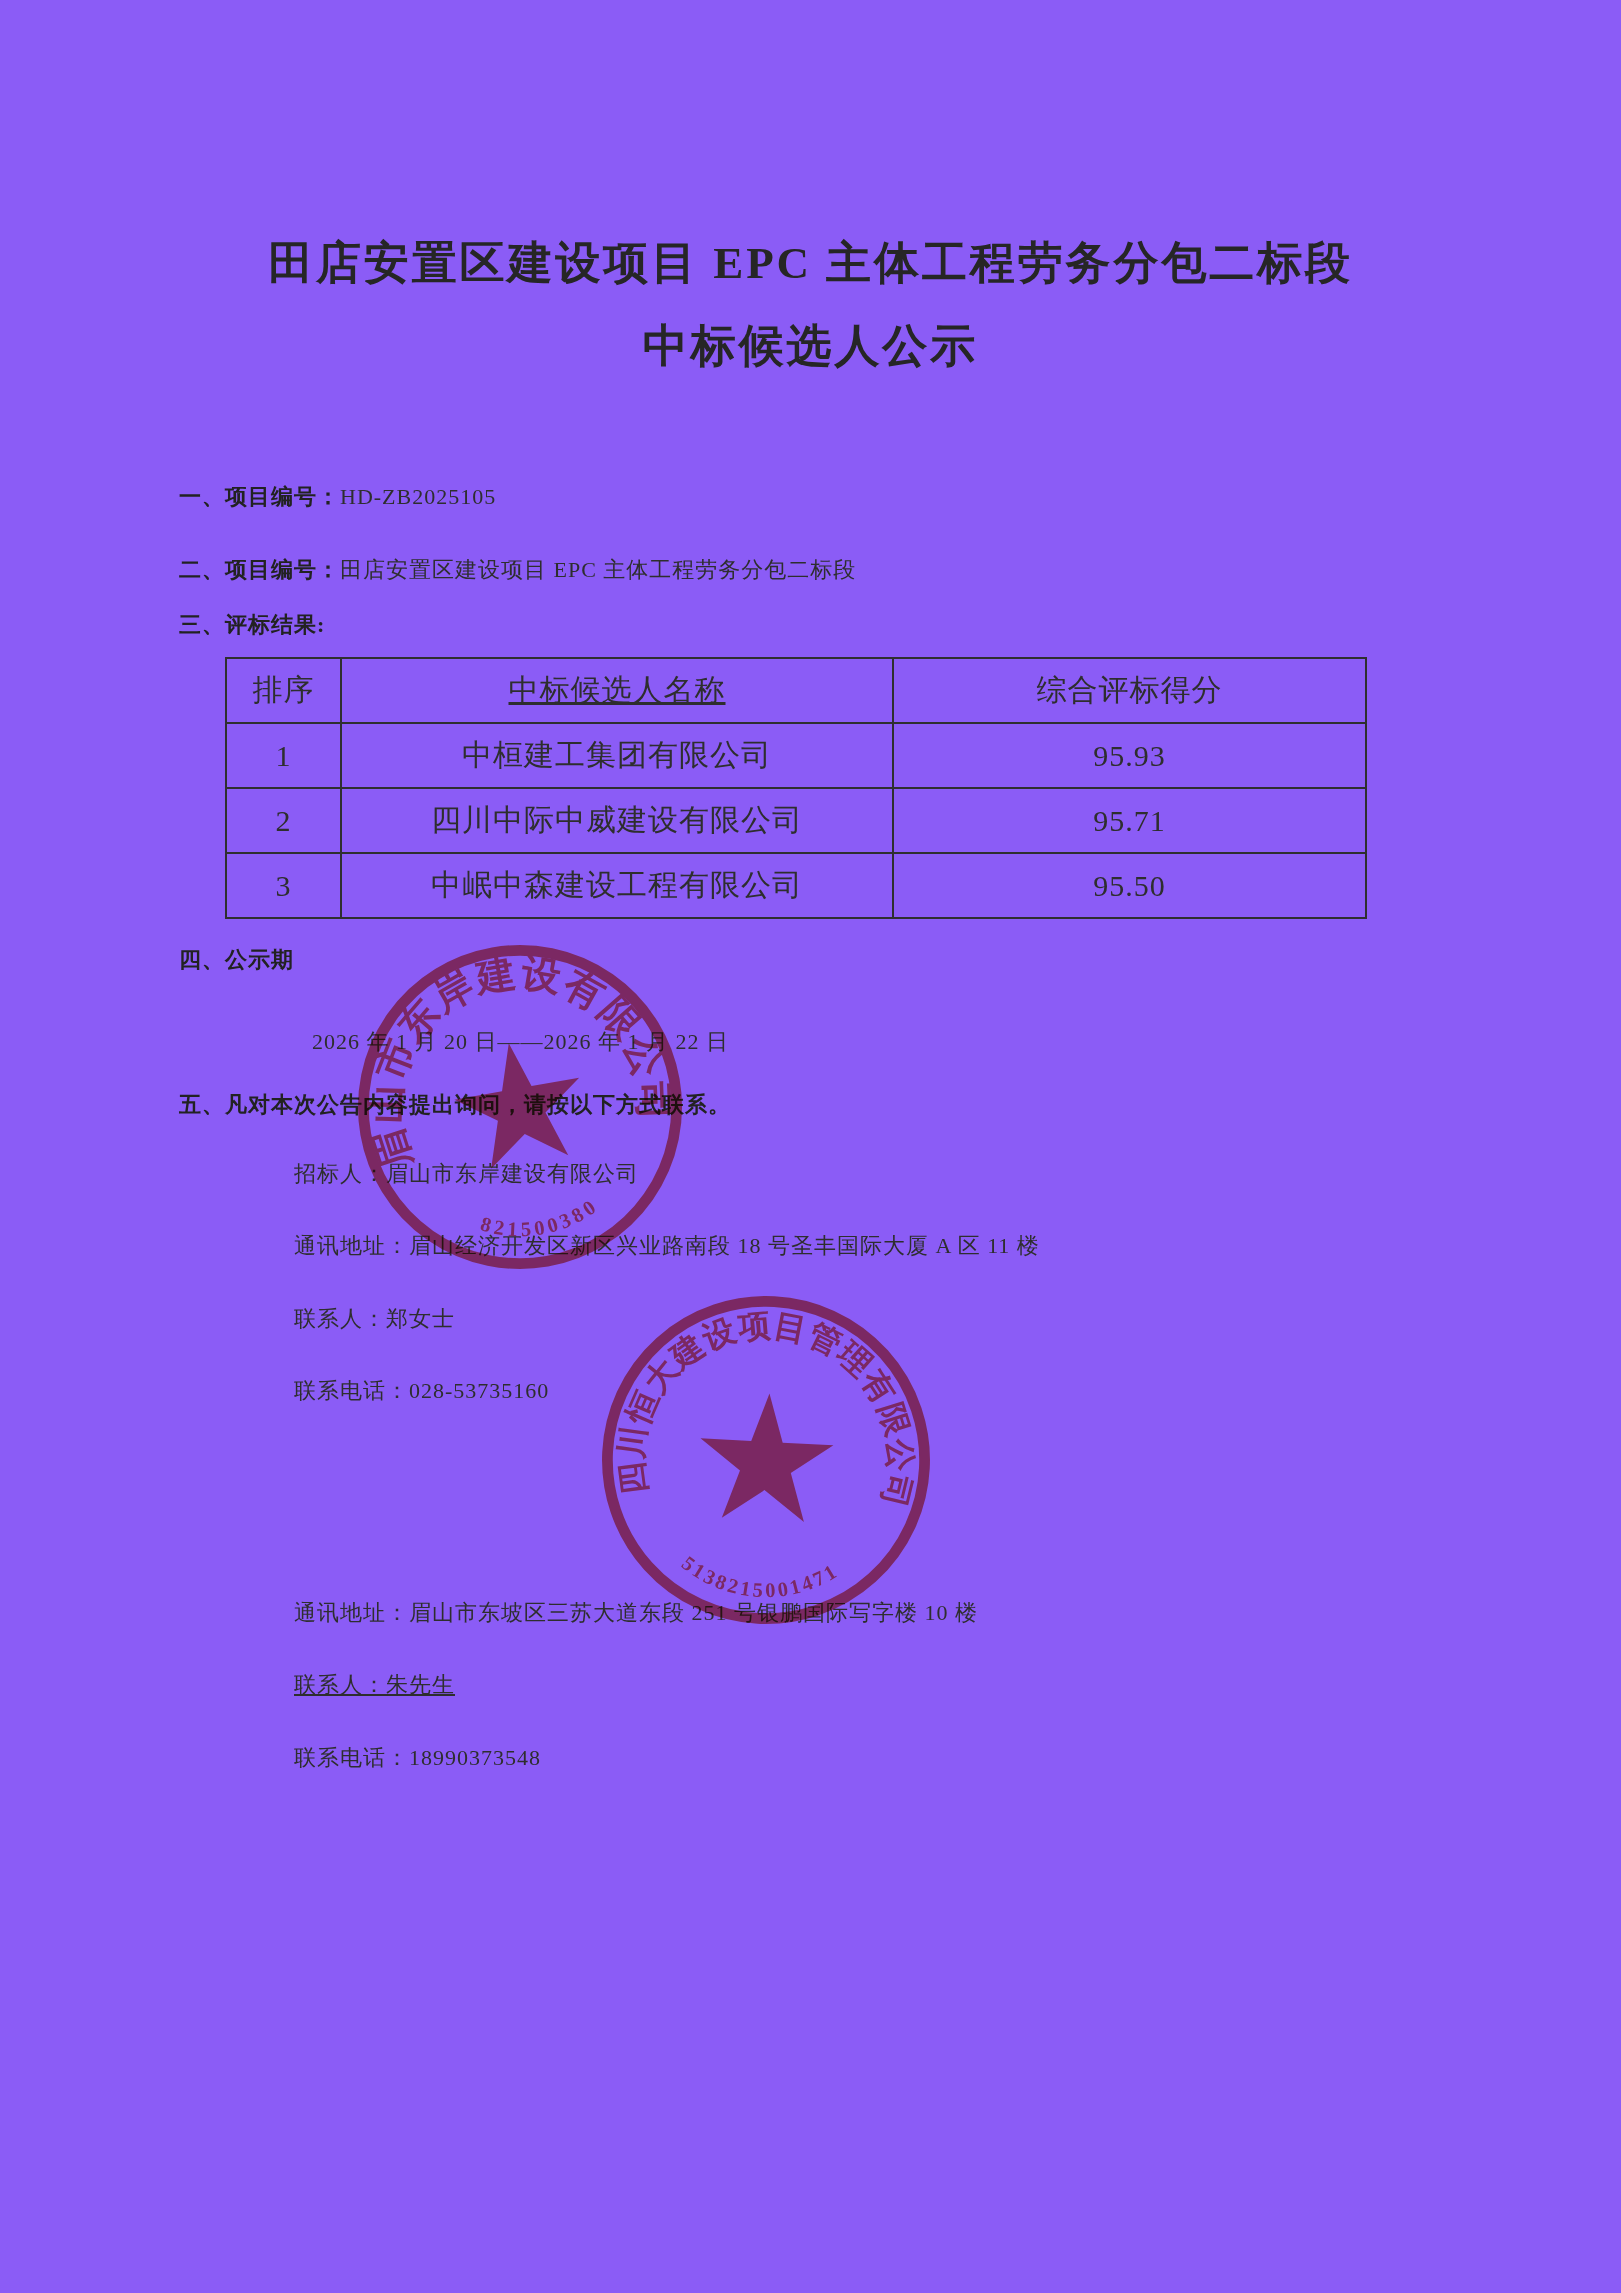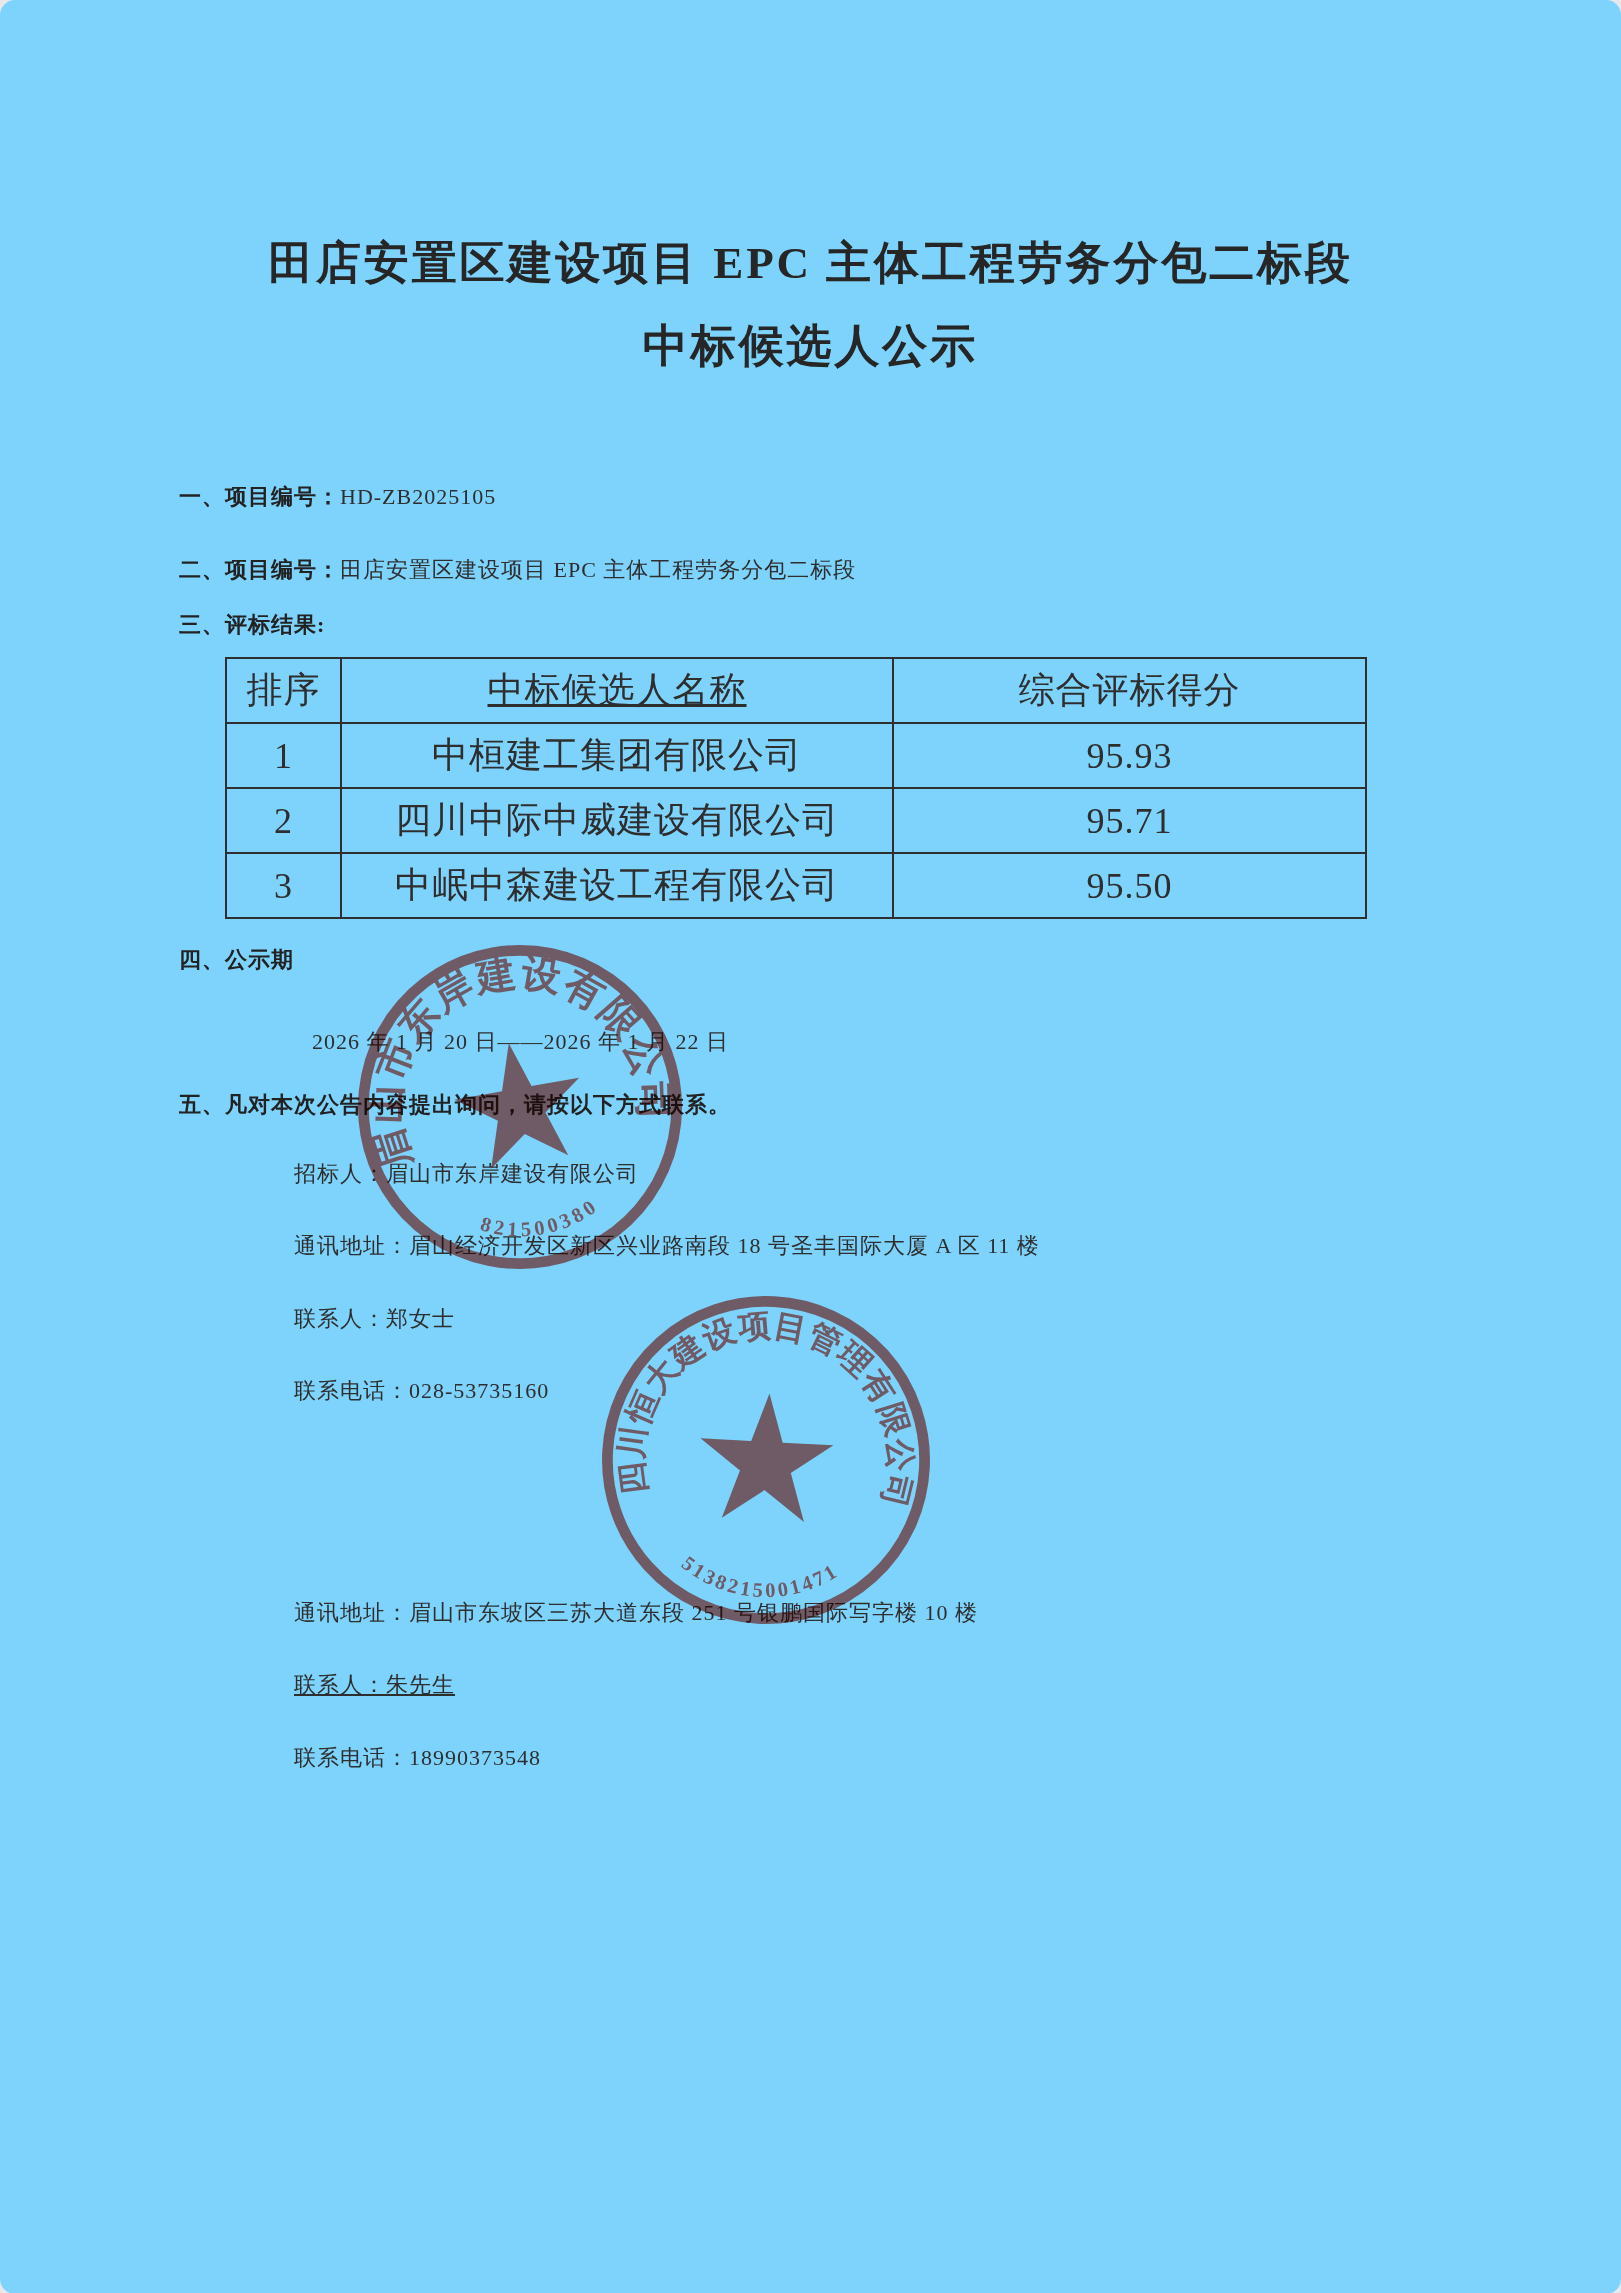--- a/index.html
+++ b/index.html
@@ -1,40 +1,39 @@
 <!DOCTYPE html>
 <html><head>
 <meta charset="utf-8">
 <style>
   html,body{margin:0;padding:0;background:#e8e8e8;}
   .page{
     position:relative;
     width:1621px;height:2294px;
     margin:0 auto;
-    background:#7dd3fc;
+    background:#8b5cf6;
     overflow:hidden;
     font-family:"Liberation Serif","DejaVu Serif",serif;
     color:#2b2b2b;
-    border-radius:15px;
   }
   .abs{position:absolute;}
   .doc-title{
     left:0;width:1621px;text-align:center;
     font-size:45px;font-weight:bold;letter-spacing:2.9px;
     color:#262626;
   }
   .line{
     font-size:22px;letter-spacing:1px;white-space:nowrap;
     color:#2e2e2e;
   }
   .lbl-bold{font-weight:bold;color:#222;}
   .eval-table{
     border-collapse:collapse;table-layout:fixed;
     width:1134px;height:261px;
-    font-size:36px;color:#2e2e2e;
+    font-size:30px;color:#2e2e2e;
   }
   .eval-table td,.eval-table th{
     border:2px solid #2f2f2f;
     text-align:center;vertical-align:middle;
     font-weight:normal;letter-spacing:1px;
     padding:0;
   }
   .eval-table tr{height:65px;}
   .col-rank{width:113px;}
   .col-name{width:550px;text-decoration:underline;}

